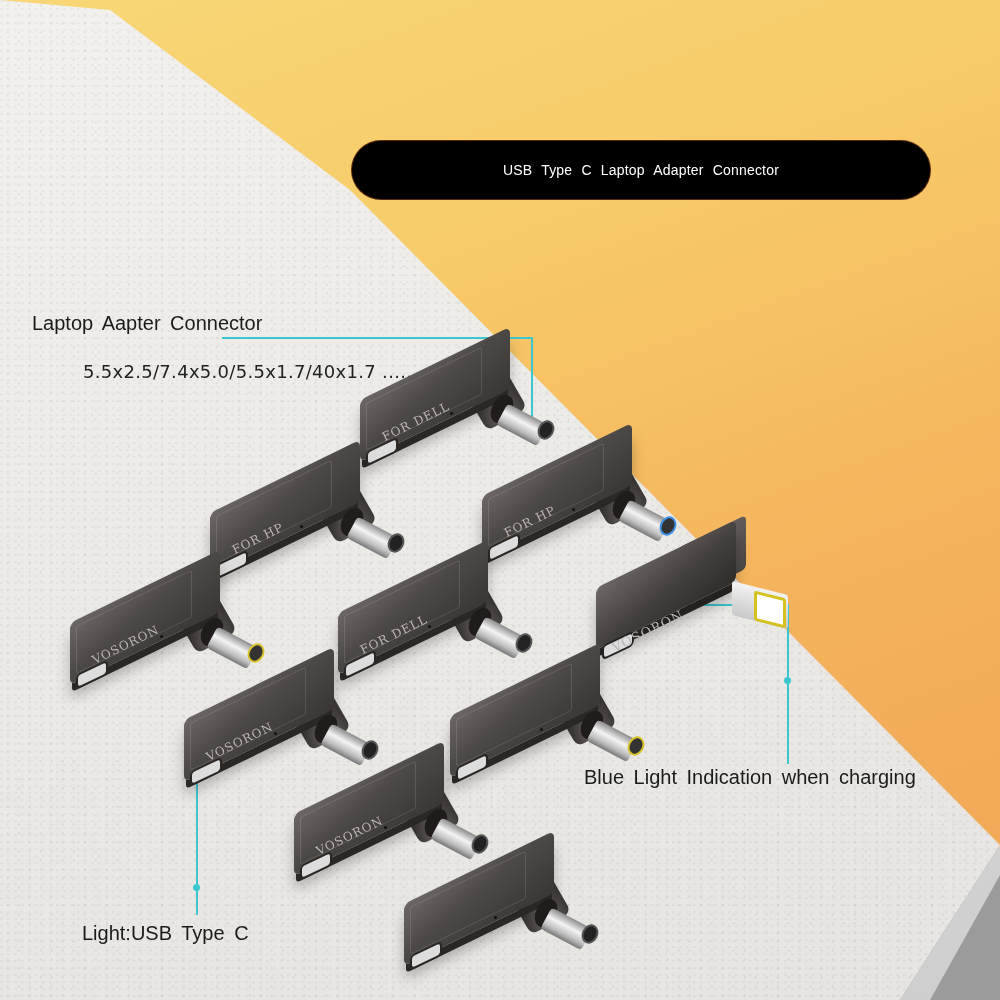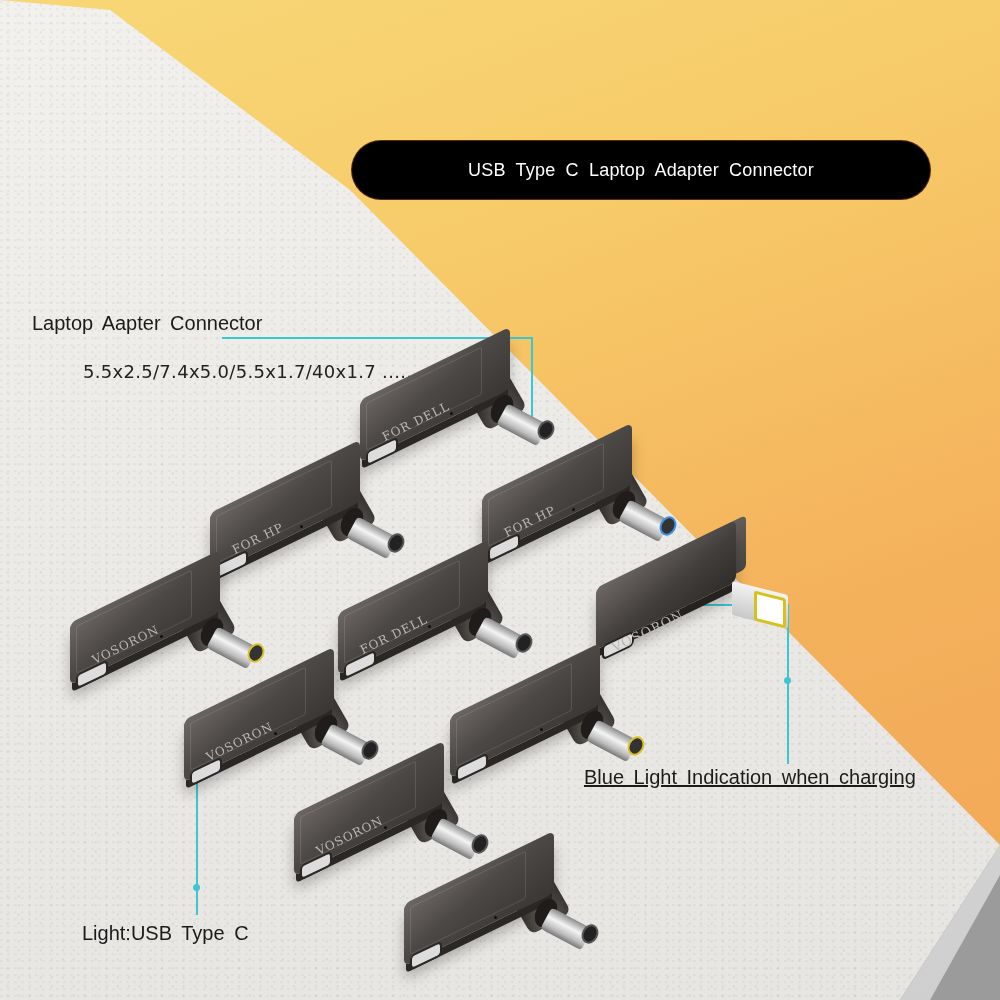--- a/index.html
+++ b/index.html
@@ -16,21 +16,21 @@
         radial-gradient(circle at 20% 30%,rgba(0,0,0,.04) 1px,transparent 1.5px) 0 0/7px 7px,
         radial-gradient(circle at 70% 60%,rgba(0,0,0,.05) 1px,transparent 1.5px) 0 0/11px 9px,
         linear-gradient(170deg,#f2f1ee 0%,#ebeae7 50%,#e6e5e2 100%);}
   #slab-side{position:absolute;inset:0;
       clip-path:polygon(90% 100%,100% 84.5%,100% 87.5%,93% 100%);
       background:linear-gradient(180deg,#dcdcdc,#cfcfcf);}
 
   .title-pill{position:absolute;left:352px;top:141px;width:578px;height:58px;
       background:#000;border-radius:29px;display:flex;align-items:center;justify-content:center;
       box-shadow:0 0 0 1px #5a2a10;}
-  .title-pill span{color:#fff;font-size:18px;word-spacing:5px;letter-spacing:.2px;}
+  .title-pill span{color:#fff;font-size:14px;word-spacing:5px;letter-spacing:.2px;}
 
   .label{position:absolute;color:#1b1b1b;font-size:20px;word-spacing:4px;white-space:nowrap;}
   .label.serif{font-family:"DejaVu Sans",sans-serif;font-size:18px;color:#222;word-spacing:0;letter-spacing:.3px;}
 
   .line{position:absolute;background:#3cc6d0;}
   .dot{position:absolute;width:7px;height:7px;border-radius:50%;background:#3cc6d0;}
 
   
   .adp{position:absolute;width:190px;height:120px;}
   .adp .body{position:absolute;left:0;top:28px;width:150px;height:62px;
@@ -86,21 +86,21 @@
 
 <div class="label" style="left:32px;top:312px;">Laptop Aapter Connector</div>
 <div class="label serif" style="left:77px;top:361px;margin-left:6px;">5.5x2.5/7.4x5.0/5.5x1.7/40x1.7 ......</div>
 <div class="line" style="left:222px;top:337px;width:311px;height:2px;"></div>
 <div class="line" style="left:531px;top:337px;width:2px;height:90px;"></div>
 
 <div class="dot" style="left:670px;top:601px;"></div>
 <div class="line" style="left:673px;top:604px;width:116px;height:2px;"></div>
 <div class="line" style="left:787px;top:604px;width:2px;height:160px;"></div>
 <div class="dot" style="left:784px;top:677px;"></div>
-<div class="label" style="left:584px;top:766px;text-decoration:underline;">Blue Light Indication when charging</div>
+<div class="label" style="left:584px;top:766px;">Blue Light Indication when charging</div>
 
 <div class="line" style="left:196px;top:770px;width:2px;height:145px;"></div>
 <div class="dot" style="left:193px;top:884px;"></div>
 <div class="label" style="left:82px;top:922px;">Light:USB Type C</div>
 
 <div class="adp" style="left:360px;top:372px;">
   <div class="elbow"></div>
     <div class="body"></div>
     <div class="ring"></div>
     <div class="barrel"></div>

